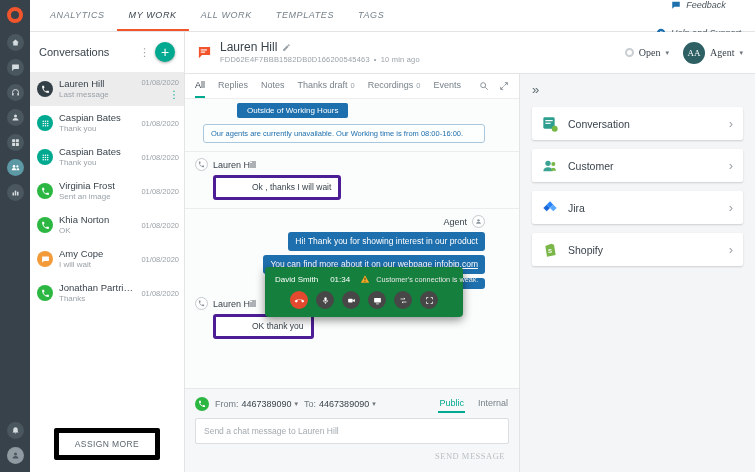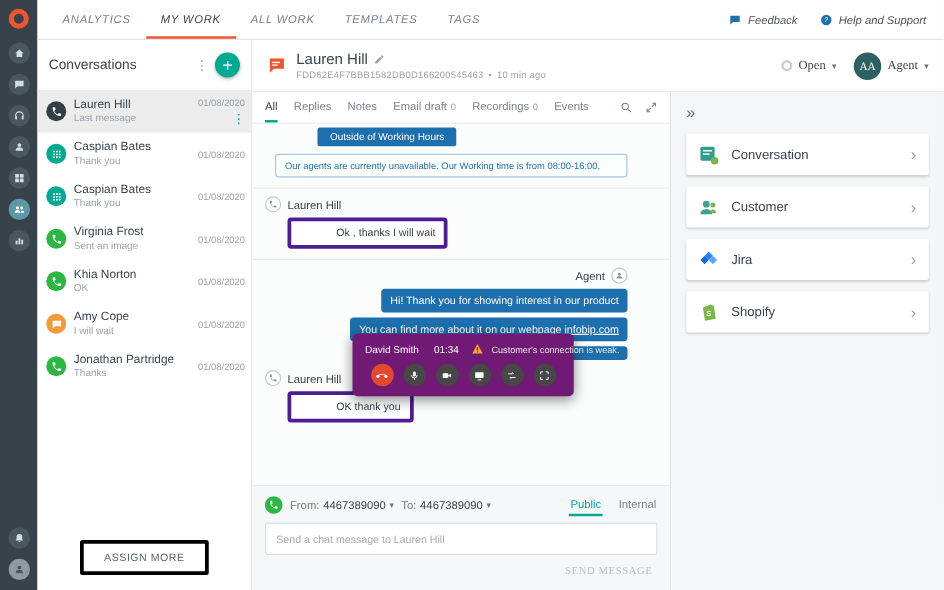--- a/index.html
+++ b/index.html
@@ -13,48 +13,48 @@
   .rail-icon.active { background:#5d98a5; }
   .rail-spacer { flex:1; }
   .rail-avatar { width:17px; height:17px; border-radius:50%; background:#8f9aa1; display:flex; align-items:center; justify-content:center; flex:none; }
 
   
   .main { flex:1; display:flex; flex-direction:column; min-width:0; }
   .topbar { height:32px; border-bottom:1px solid #e3e4e6; display:flex; align-items:stretch; padding-left:8px; background:#fff; flex:none;font-style:italic; }
   #topnav-tabs { display:flex; }
   .nav-tab { display:flex; align-items:center; padding:0 12px; font-size:9px; letter-spacing:.6px; color:#75808a; border-bottom:2px solid transparent; cursor:pointer; }
   .nav-tab.active { color:#39434c; border-color:var(--brand-orange,#f2552c); }
-  .topbar-right { margin-left:auto; display:flex; gap:18px; align-items:center; padding-right:14px; }
+  .topbar-right { margin-left:auto; display:flex; gap:18px; align-items:center; padding-right:14px;flex-direction:column; }
   .top-link { display:flex; gap:5px; align-items:center; font-size:9px; color:#4b555c; cursor:pointer; }
 
   .content { flex:1; display:flex; min-height:0; }
 
   
-  .convos { width:172px; border-right:1px solid #e3e4e6; display:flex; flex-direction:column; background:#fff; flex:none; }
+  .convos { width:155px; border-right:1px solid #e3e4e6; display:flex; flex-direction:column; background:#fff; flex:none; }
   .convos-header { height:40px; display:flex; align-items:center; padding:0 9px; flex:none; }
   .convos-title { font-size:11px; color:#39434c; }
   .kebab { color:#9aa2a8; font-size:11px; cursor:pointer; margin-left:auto; padding:0 5px; }
   .add-btn { width:20px; height:20px; border-radius:50%; background:var(--accent-teal,#00a98f); color:#fff; border:none; font-size:14px; line-height:1; display:flex; align-items:center; justify-content:center; cursor:pointer; box-shadow:0 1px 3px rgba(0,0,0,.35); padding:0; }
   .convo-list { flex:1; overflow:hidden; }
   .convo { height:34px; display:flex; align-items:center; padding:0 5px 0 7px; gap:6px; cursor:pointer; position:relative; }
   .convo.selected { background:#ececed; }
   .ch-icon { width:16px; height:16px; border-radius:50%; display:flex; align-items:center; justify-content:center; flex:none; }
   .ch-whatsapp { background:var(--whatsapp-green,#2bb741); }
   .ch-whatsapp-dark { background:#333f47; }
   .ch-live-chat { background:var(--accent-teal,#00a98f); }
   .ch-sms { background:#f29b38; }
   .convo-main { display:flex; flex-direction:column; line-height:1.25; min-width:0; }
   .convo-name { font-size:9.5px; color:#39434c; white-space:nowrap; overflow:hidden; text-overflow:ellipsis; }
   .convo-preview { font-size:8px; color:#9aa2a8; white-space:nowrap; overflow:hidden; text-overflow:ellipsis; }
   .convo-side { margin-left:auto; display:flex; flex-direction:column; align-items:flex-end; gap:2px; flex:none; }
   .convo-date { font-size:7.5px; color:#9aa2a8; }
   .convo-kebab { display:none; font-size:10px; color:var(--accent-teal,#00a98f); }
   .convo.selected .convo-kebab { display:block; }
   .assign-wrap { padding:10px 0 12px; display:flex; justify-content:center; flex:none; }
-  .assign-btn { border:3px solid #000000; color:#5b666e; font-size:8.5px; letter-spacing:.4px; padding:6px 16px; border-radius:2px; background:#fff; cursor:pointer; }
+  .assign-btn { border:5px solid #000000; color:#5b666e; font-size:8.5px; letter-spacing:.4px; padding:6px 16px; border-radius:2px; background:#fff; cursor:pointer; }
 
   
   .work { flex:1; display:flex; flex-direction:column; min-width:0; }
   .chat-header { height:42px; border-bottom:1px solid #e3e4e6; display:flex; align-items:center; padding:0 12px; background:#fff; flex:none; }
   .ch-left { display:flex; gap:8px; align-items:center; }
   .ch-text { display:flex; flex-direction:column; line-height:1.3; }
   .name-row { display:flex; gap:5px; align-items:center; font-size:12px; color:#39434c; }
   .id-row { font-size:7.5px; color:#9aa2a8; letter-spacing:.2px; display:flex; gap:4px; }
   .ch-right { margin-left:auto; display:flex; align-items:center; gap:14px;font-family:Liberation Serif, serif; }
   .status-group, .agent-group { display:flex; align-items:center; gap:5px; font-size:10px; color:#39434c; cursor:pointer; }
@@ -82,21 +82,21 @@
   .author-row { display:flex; align-items:center; gap:5px; font-size:9px; color:#39434c; }
   .author-icon { width:13px; height:13px; border-radius:50%; border:1px solid #c5cbcf; background:#fff; display:flex; align-items:center; justify-content:center; flex:none; }
   .agent-row { justify-content:flex-end; margin-right:24px; }
   .bubble { display:inline-block; font-size:8.5px; padding:4px 7px; border-radius:3px; margin-top:4px; line-height:1.3; }
   .customer-bubble { background:#fff; border:3px solid #4c1d95; color:#39434c; margin-left:18px;padding-left:36px; }
   .agent-bubble { display:block; width:fit-content; margin-left:auto !important; margin-right:24px; background:var(--bubble-blue,#1d6fad); color:#fff; border:none; }
   .bubble-link { color:#fff; text-decoration:underline; cursor:pointer; }
   .hidden-msg { width:158px; height:11px; }
 
   
-  .call-widget { position:absolute; left:80px; top:168px; width:177px; background:#701a75; border-radius:4px; padding:7px 10px 8px; box-shadow:0 3px 10px rgba(0,0,0,.45); color:#fff; }
+  .call-widget { position:absolute; left:80px; top:168px; width:198px; background:#15803d; border-radius:4px; padding:7px 10px 8px; box-shadow:0 3px 10px rgba(0,0,0,.45); color:#fff; }
   .call-top { display:flex; align-items:center; gap:6px; font-size:8px; white-space:nowrap; }
   .call-sep { width:1px; height:9px; background:#5a5a5a; }
   .call-warning { color:#e6e6e6; font-size:7.3px; }
   .call-buttons { display:flex; justify-content:center; gap:8px; margin-top:7px; }
   .cbtn { width:18px; height:18px; border-radius:50%; background:#474747; border:none; color:#fff; display:flex; align-items:center; justify-content:center; padding:0; cursor:pointer; }
   .cbtn.end { background:#e2492f; }
 
   
   .composer { height:84px; border-top:1px solid #e7e8ea; background:#f6f7f8; padding:6px 10px 4px; display:flex; flex-direction:column; gap:5px; flex:none; }
   .comp-row1 { display:flex; align-items:center; gap:6px; font-size:9px; color:#39434c; }
@@ -418,21 +418,21 @@
                   <div class="chat-tab active">
                     <span class="ct-label">All</span>
                   </div>
                   <div class="chat-tab">
                     <span class="ct-label">Replies</span>
                   </div>
                   <div class="chat-tab">
                     <span class="ct-label">Notes</span>
                   </div>
                   <div class="chat-tab">
-                    <span class="ct-label">Email draft</span>
+                    <span class="ct-label">Thanks draft</span>
                     <span class="ct-count">0</span>
                   </div>
                   <div class="chat-tab">
                     <span class="ct-label">Recordings</span>
                     <span class="ct-count">0</span>
                   </div>
                   <div class="chat-tab">
                     <span class="ct-label">Events</span>
                   </div>
                 </div>

